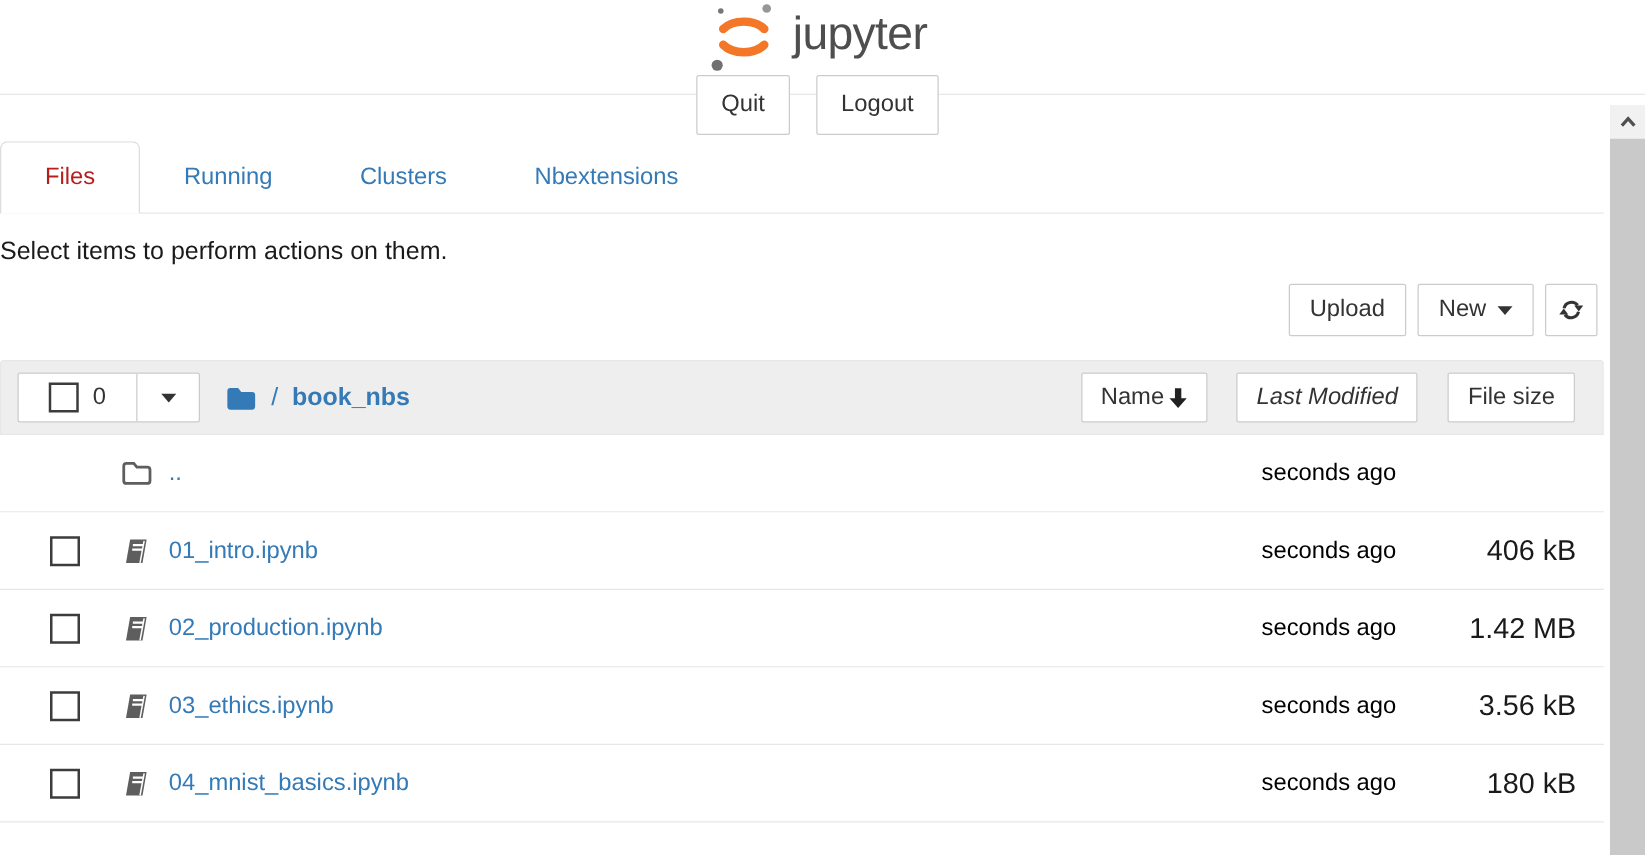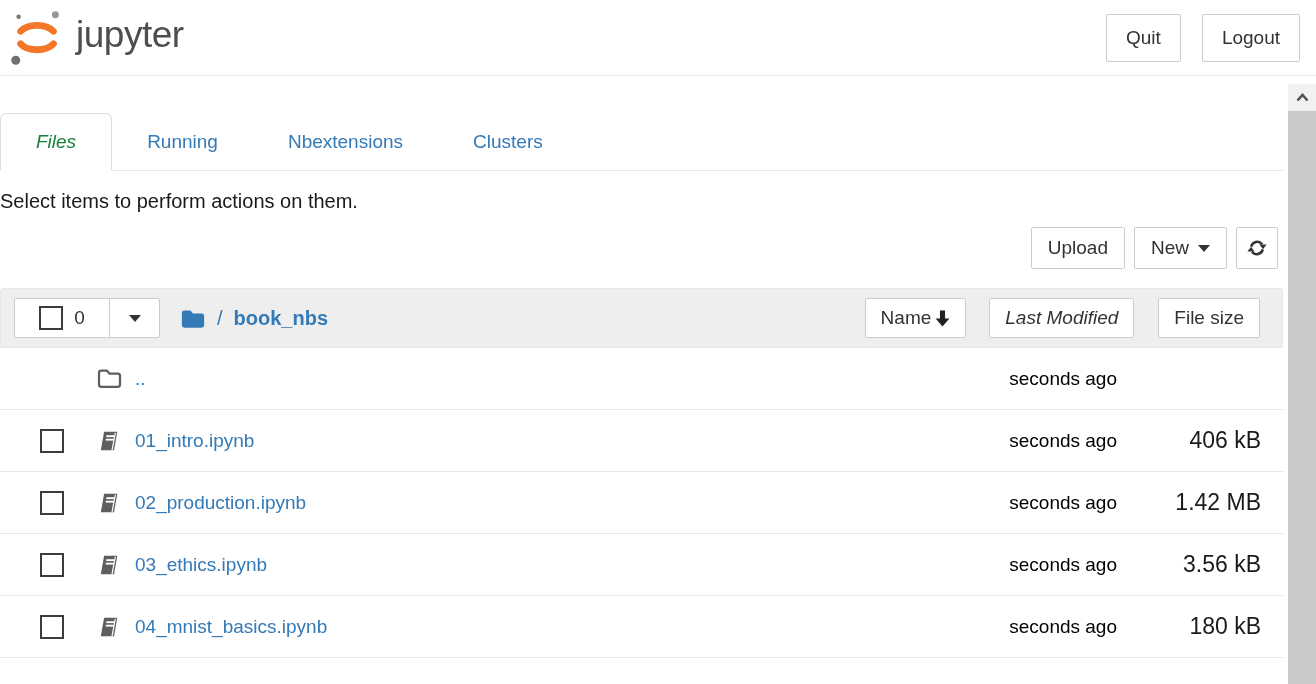--- a/index.html
+++ b/index.html
@@ -7,20 +7,21 @@
   body {
     width:1316px; height:684px; overflow:hidden; position:relative;
     background:#fff; font-family:"Liberation Sans", sans-serif; color:#333;
   }
 
   
   #top-header {
     height:76px; border-bottom:1px solid #e7e7e7;
     display:flex; align-items:center; justify-content:space-between;
     padding:0 16px 0 8px;
+    flex-direction:column;
   }
   .logo { display:flex; align-items:center; cursor:pointer; }
   .logo-text {
     font-size:37px; color:#4e4e4e; margin-left:10px; letter-spacing:-0.5px;
     transform:translateY(-3px);
   }
   .hdr-btns { display:flex; gap:21px; }
   .btn {
     background:#fff; border:1px solid #ccc; border-radius:2px;
     color:#333; font-size:19px; cursor:pointer;
@@ -33,23 +34,23 @@
 
   .tabs {
     margin-top:38px; height:57px; display:flex; align-items:flex-end;
     border-bottom:1px solid #e7e7e7;
   }
   .tab {
     font-size:19px; padding:15px 35px; color:#337ab7; cursor:pointer;
     line-height:26px;
   }
   .tab.active {
-    color:#15803d; background:#fff;
+    color:#b91c1c; background:#fff;
     border:1px solid #ddd; border-bottom:1px solid #fff;
-    border-radius:6px 6px 0 0; margin-bottom:-1px;font-style:italic;
+    border-radius:6px 6px 0 0; margin-bottom:-1px;
   }
 
   .notice { margin-top:19px; font-size:20px; line-height:23px; color:#1a1a1a; }
 
   .toolbar {
     margin-top:14px; display:flex; justify-content:flex-end; align-items:center;
     gap:9px; padding-right:5px;
   }
   .btn-md { padding:10px 16px; height:42px; display:flex; align-items:center; gap:9px; }
   .caret {
@@ -138,22 +139,22 @@
     <button class="btn btn-lg">Quit</button>
     <button class="btn btn-lg">Logout</button>
   </div>
 </div>
 
 <div id="site">
 
   <div class="tabs">
     <div class="tab active">Files</div>
     <div class="tab">Running</div>
+    <div class="tab">Clusters</div>
     <div class="tab">Nbextensions</div>
-    <div class="tab">Clusters</div>
   </div>
 
   <div class="notice">Select items to perform actions on them.</div>
 
   <div class="toolbar">
     <button class="btn btn-md">
       <span>Upload</span>
     </button>
     <button class="btn btn-md">
       <span>New</span>

